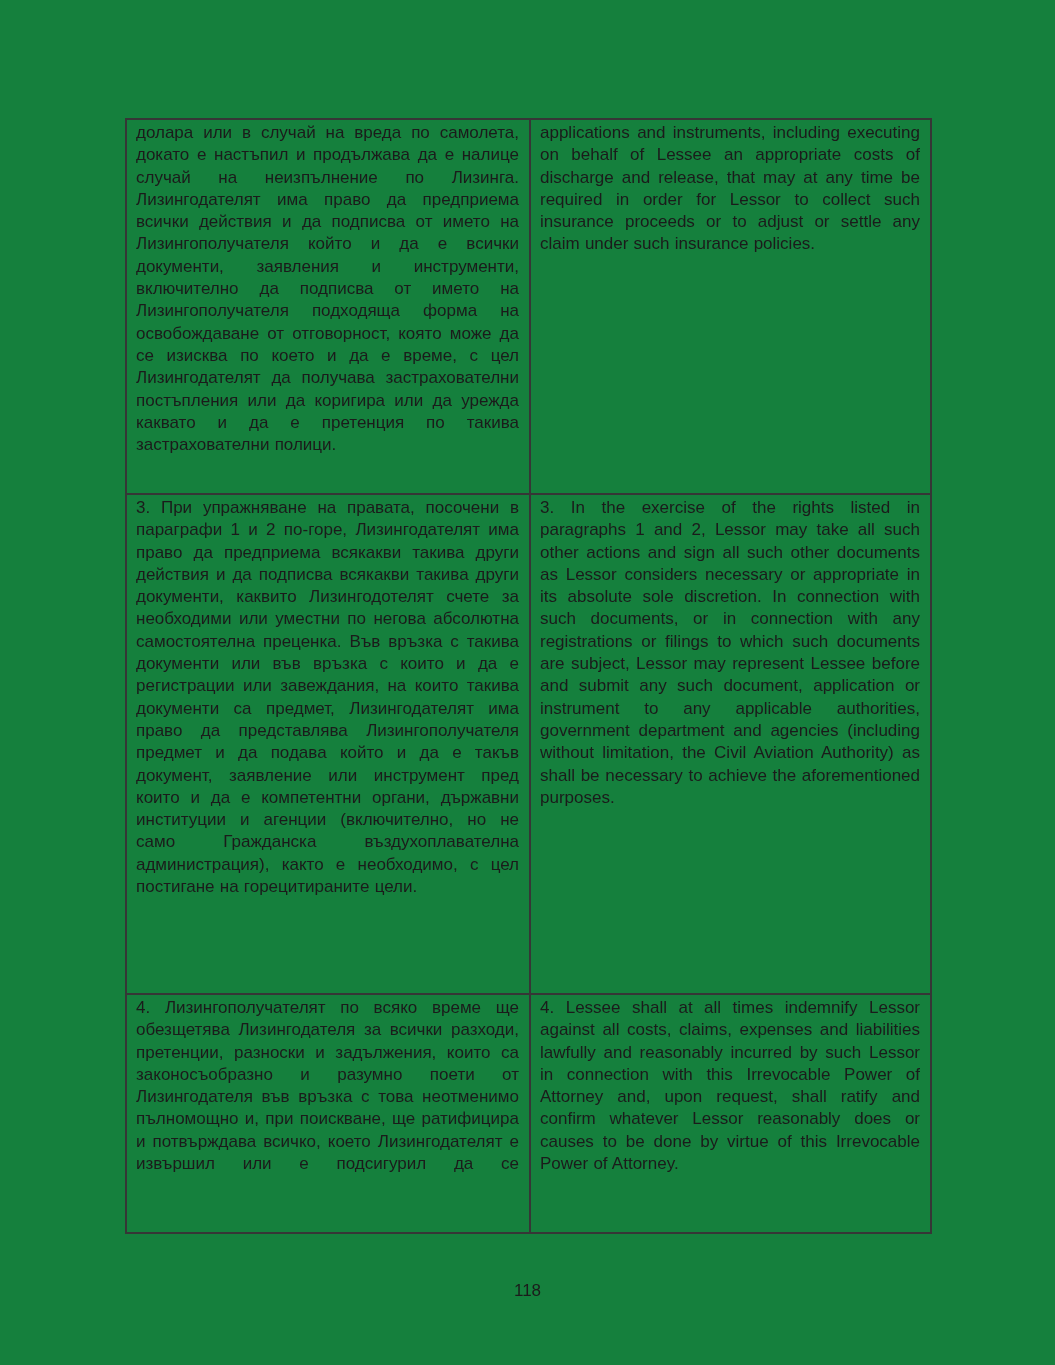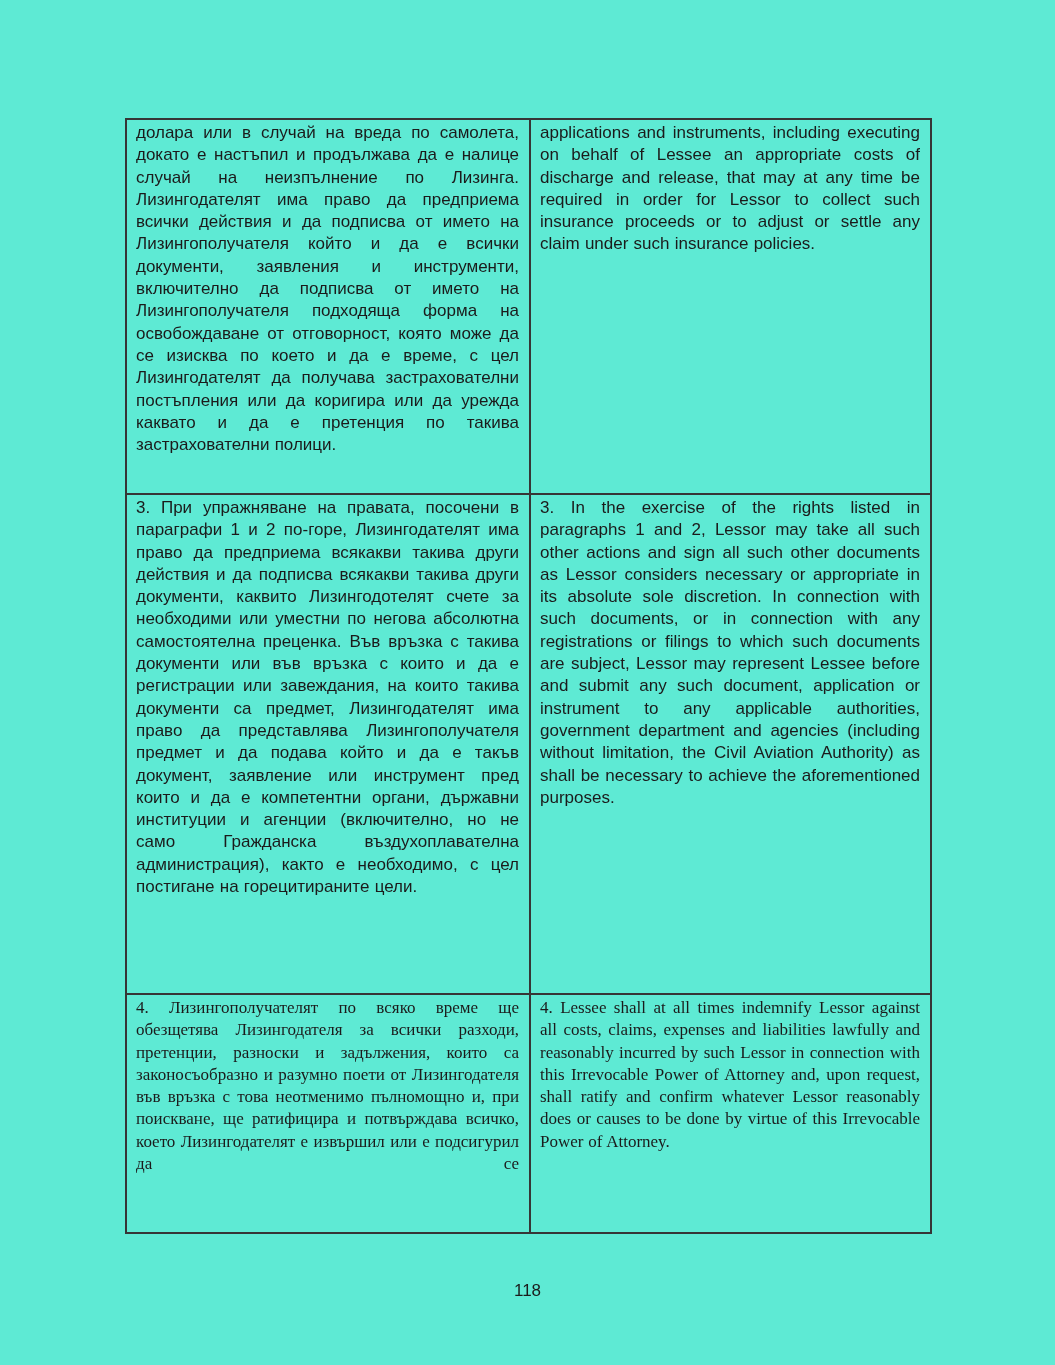--- a/index.html
+++ b/index.html
@@ -4,21 +4,21 @@
 <style>
   html, body {
     margin: 0;
     padding: 0;
     background: #ffffff;
   }
   .page {
     position: relative;
     width: 1055px;
     height: 1365px;
-    background: #5eead4;
+    background: #15803d;
     font-family: "Liberation Sans", sans-serif;
     color: #1b1b1b;
     overflow: hidden;
   }
   table.doc-table {
     position: absolute;
     left: 125px;
     top: 118px;
     width: 805px;
     border-collapse: collapse;
@@ -30,21 +30,21 @@
     border: 2px solid #363636;
     vertical-align: top;
     padding: 2px 10px 4px 9px;
     font-size: 17px;
     line-height: 22.3px;
     text-align: justify;
     word-spacing: 0.5px;
   }
   tr.row-1 { height: 375px; }
   tr.row-2 { height: 500px; }
-  tr.row-3 { height: 239px; font-family: Liberation Serif, serif; }
+  tr.row-3 { height: 239px; }
   td.justify-last {
     text-align-last: justify;
   }
   .page-number {
     position: absolute;
     top: 1281px;
     left: 0;
     width: 100%;
     text-align: center;
     font-size: 17px;

